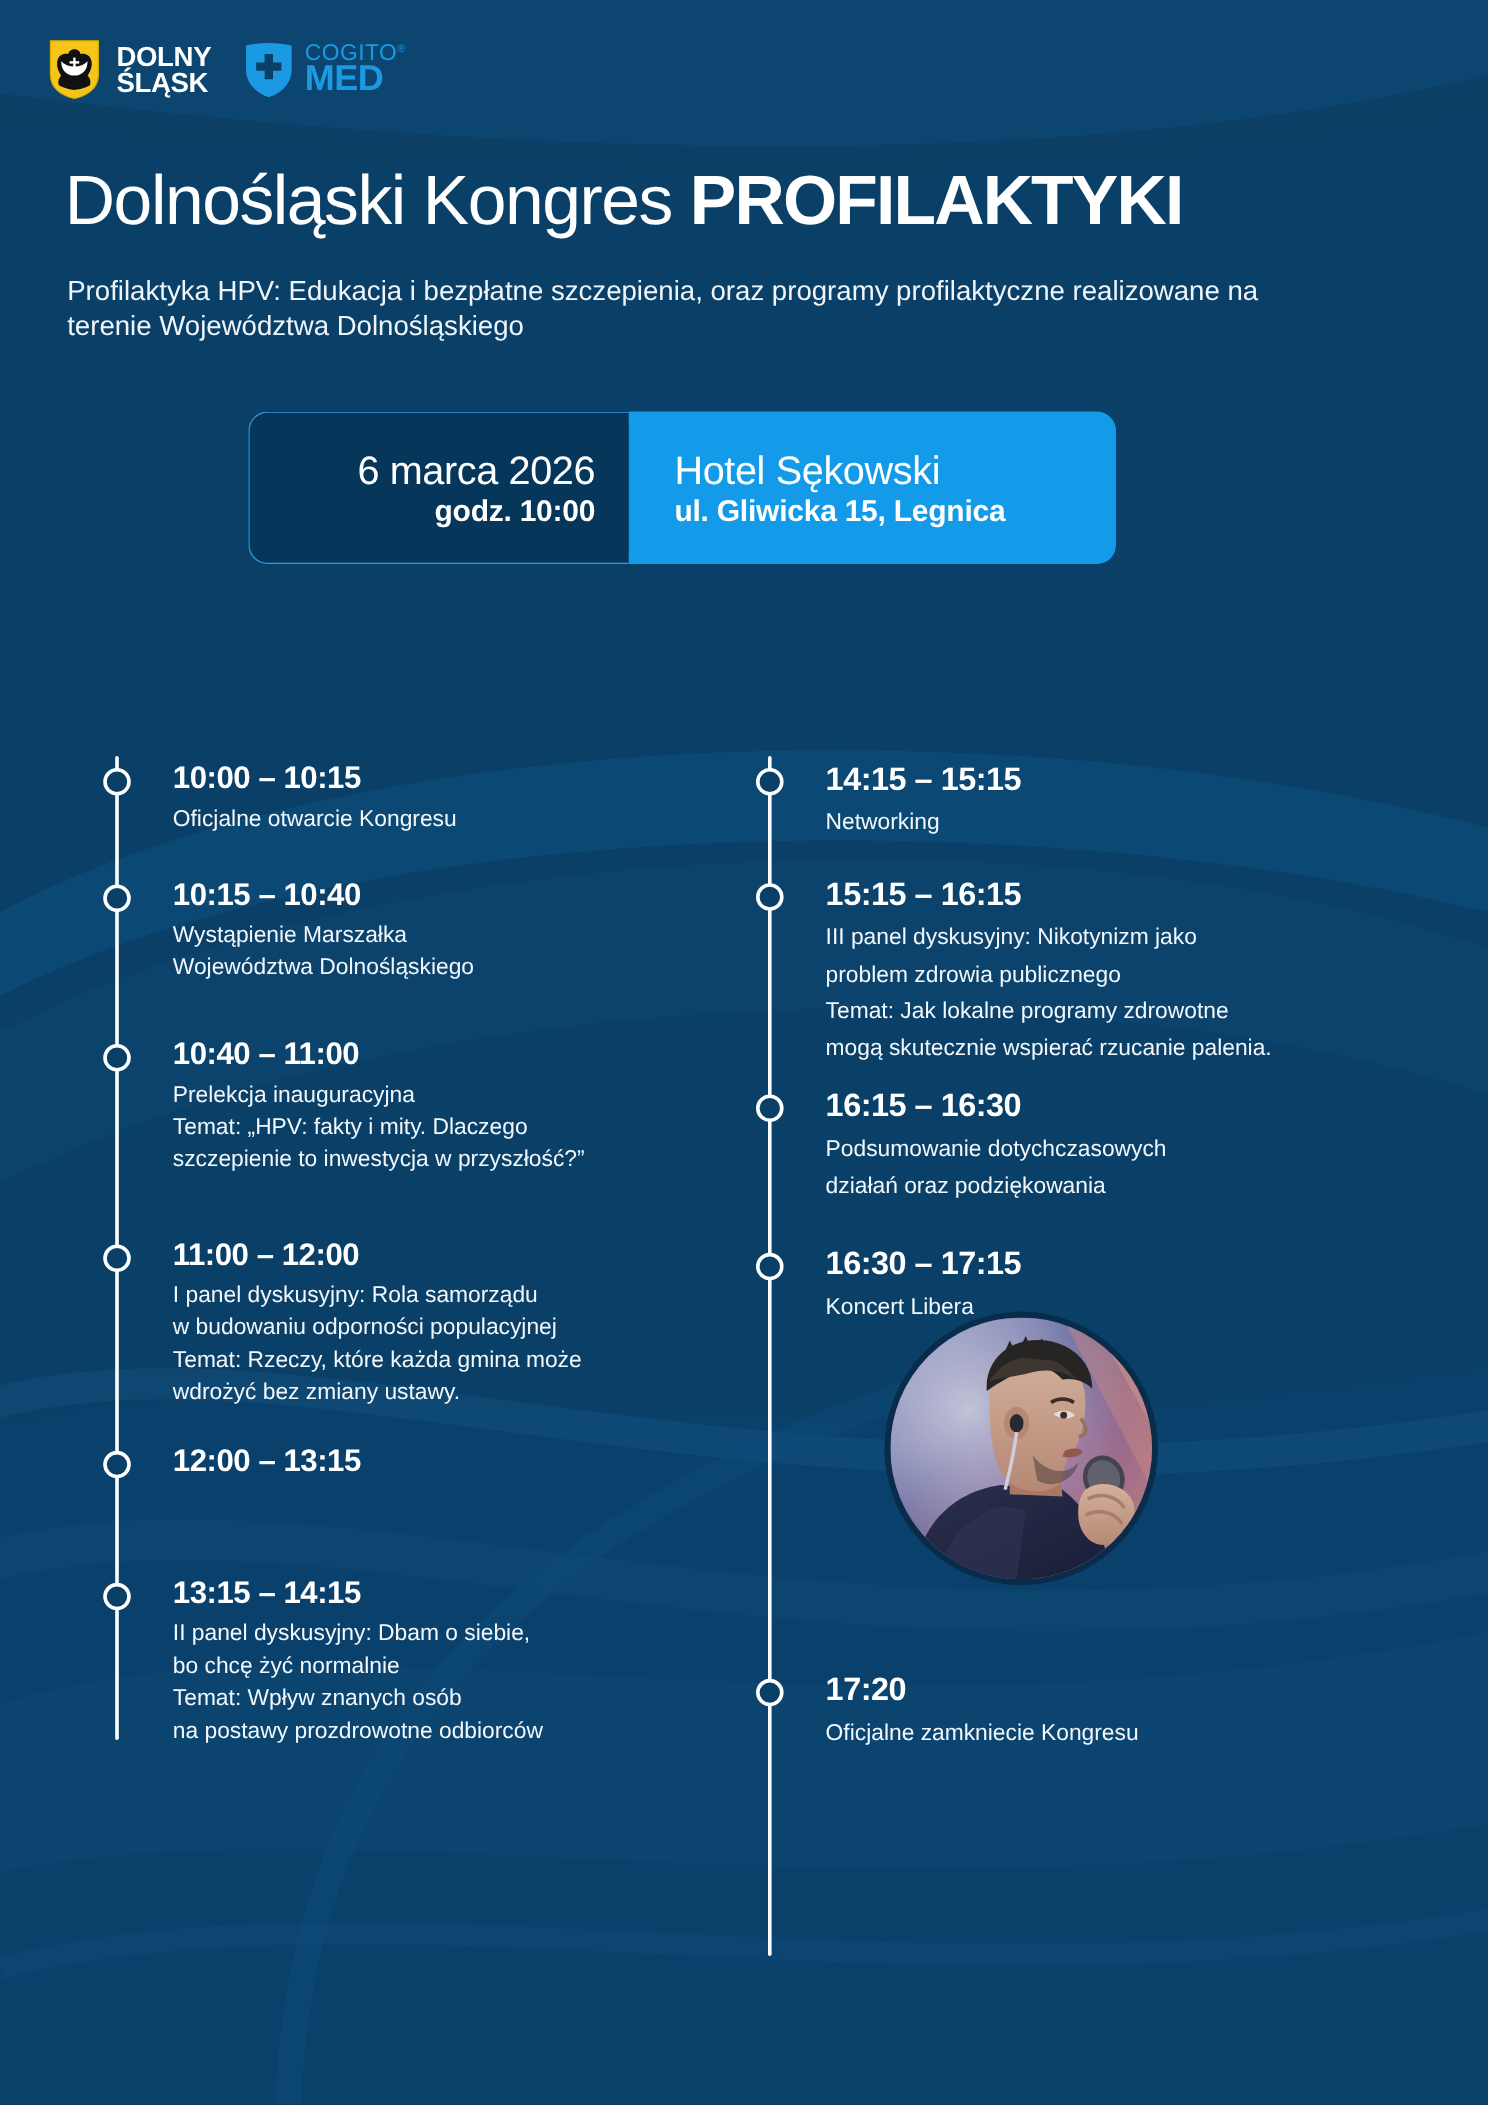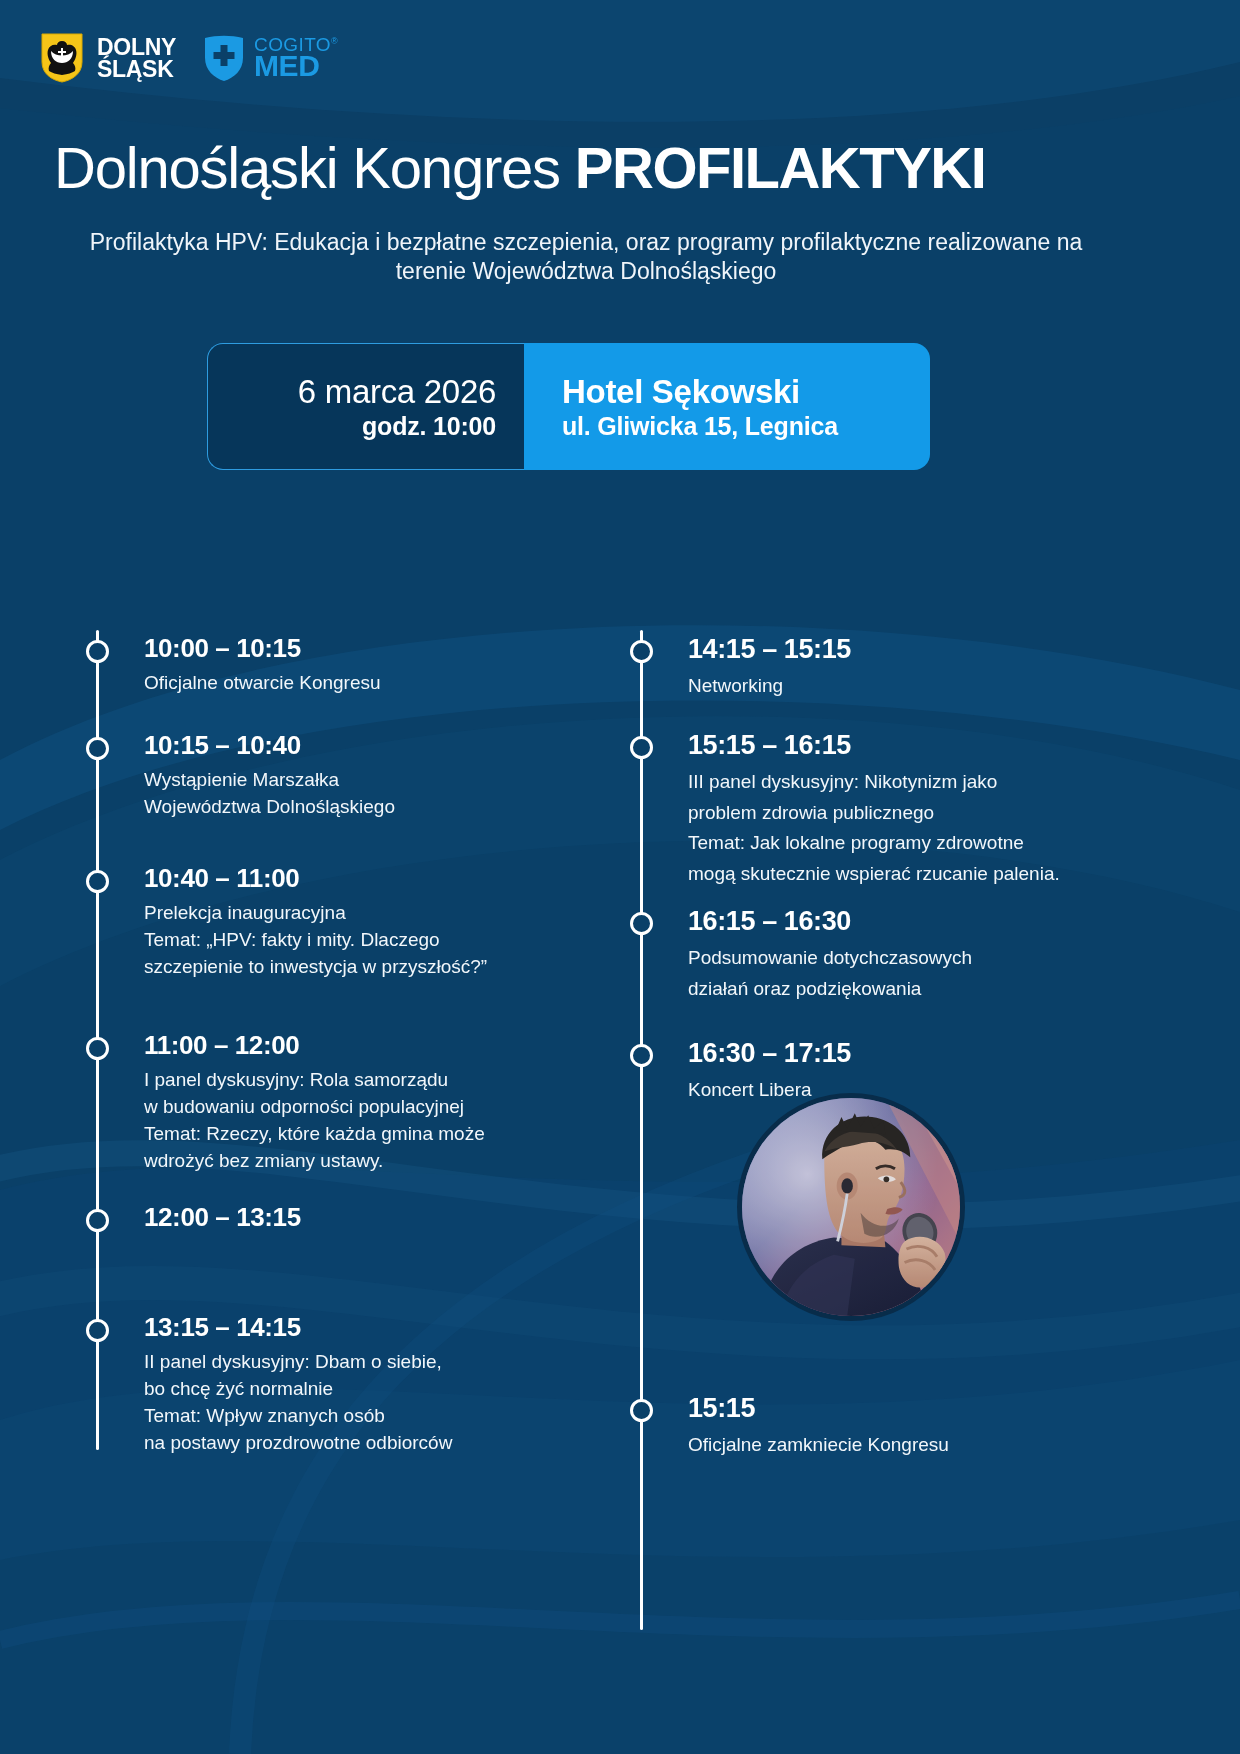--- a/index.html
+++ b/index.html
@@ -88,21 +88,20 @@
   .subtitle {
     position:absolute;
     left:56px;
     top:228px;
     width:1060px;
     font-size:23px;
     line-height:1.28;
     font-weight:300;
     color:#f0f5fa;
     z-index:5;
-    text-align:center;
   }
 
   
   .infobar {
     position:absolute;
     left:207px;
     top:343px;
     width:723px;
     height:127px;
     display:flex;
@@ -137,21 +136,21 @@
     background:#139ae8;
     border-radius:0 16px 16px 0;
     display:flex;
     flex-direction:column;
     justify-content:center;
     align-items:flex-start;
     padding:0 20px 0 38px;
   }
   .info-place .p1 {
     font-size:33px;
-    font-weight:700;
+    font-weight:400;
     line-height:1.18;
     letter-spacing:-0.3px;
   }
   .info-place .p2 {
     font-size:25px;
     font-weight:bold;
     line-height:1.15;
     letter-spacing:-0.2px;
   }
 
@@ -408,21 +407,21 @@
         <span class="dot"></span>
         <div class="ev-body">
           <div class="ev-time">16:30 – 17:15</div>
           <div class="ev-desc">Koncert Libera</div>
         </div>
       </div>
 
       <div class="ev" style="top:775px">
         <span class="dot"></span>
         <div class="ev-body">
-          <div class="ev-time">15:15</div>
+          <div class="ev-time">17:20</div>
           <div class="ev-desc">Oficjalne zamkniecie Kongresu</div>
         </div>
       </div>
     </div>
 
   </div>
 
   <div class="artist">
     <svg viewBox="0 0 228 228" preserveAspectRatio="xMidYMid slice">
       <defs>

